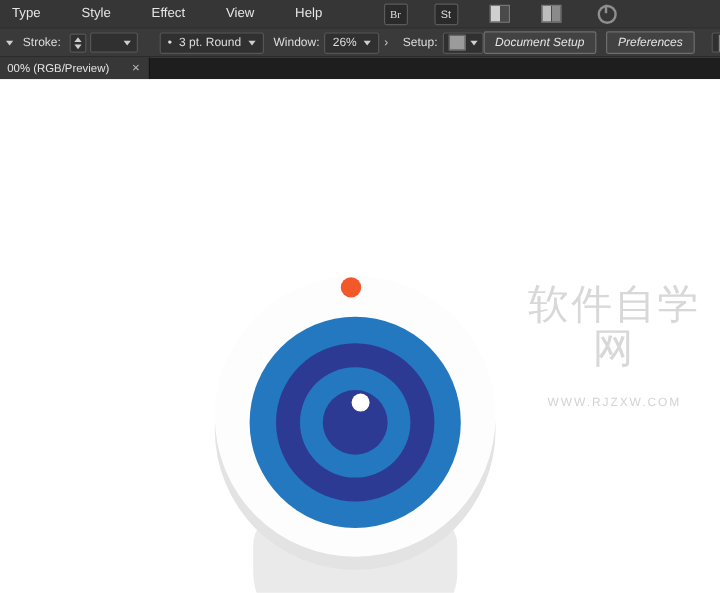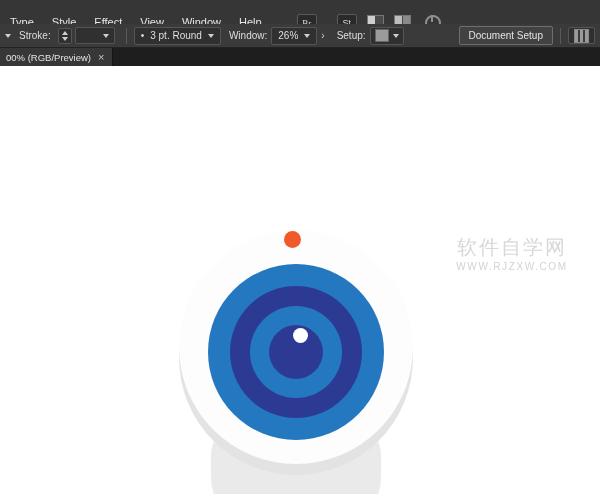--- a/index.html
+++ b/index.html
@@ -7,27 +7,27 @@
     width:600px;height:494px;position:relative;overflow:hidden;
     background:#ffffff;
     font-family:"Liberation Sans", sans-serif;
     -webkit-font-smoothing:antialiased;
   }
 
   
   .menubar{
     position:absolute;top:0;left:0;right:0;height:23px;
     background:#363636;border-bottom:1px solid #2b2b2b;
-    display:flex;align-items:center;padding:11px 8px;gap:0;
+    display:flex;align-items:center;padding:0 8px;gap:16px;
     color:#e6e6e6;font-size:11px;
   }
   .menu-item{padding:0 9px;cursor:default;line-height:23px;}
   .menu-item:first-child{padding-left:2px;}
   .mini-btn{
-    width:18px;height:16px;margin-left:20px;
+    width:18px;height:16px;margin-left:6px;
     background:#2a2a2a;border:1px solid #5a5a5a;border-radius:2px;
     color:#dcdcdc;font-size:9px;display:flex;align-items:center;justify-content:center;
   }
   .mini-btn.first{margin-left:26px;font-family:Liberation Serif, serif;}
   .panel-ico{width:15px;height:13px;margin-left:10px;border:1px solid #777;background:linear-gradient(90deg,#cfcfcf 50%,#4a4a4a 50%);}
   .panel-ico.cols{background:linear-gradient(90deg,#bdbdbd 0 45%,#4a4a4a 45% 55%,#8a8a8a 55%);}
   .power-ico{width:12px;height:12px;border:2px solid #8f8f8f;border-radius:50%;margin-left:14px;position:relative;}
   .power-ico::after{content:"";position:absolute;left:4px;top:-2px;width:2px;height:7px;background:#8f8f8f;}
 
   
@@ -43,33 +43,33 @@
   .spin-up{width:0;height:0;border-left:3px solid transparent;border-right:3px solid transparent;border-bottom:4px solid #cfcfcf;}
   .spin-dn{width:0;height:0;border-left:3px solid transparent;border-right:3px solid transparent;border-top:4px solid #cfcfcf;}
   .drop-sm{display:flex;align-items:center;gap:4px;background:#303030;border:1px solid #555;border-radius:2px;height:15px;padding:0 5px;margin-right:4px;}
   .vdiv{width:1px;height:16px;background:#595959;margin:0 7px;}
   .drop-wide{display:flex;align-items:center;gap:6px;background:#303030;border:1px solid #555;border-radius:2px;height:16px;padding:0 6px;}
   .flyout-arrow{color:#cfcfcf;font-size:10px;margin:0 4px;}
   .swatch-drop{display:flex;align-items:center;gap:4px;background:#303030;border:1px solid #555;border-radius:2px;height:16px;padding:0 4px;}
   .swatch{width:12px;height:11px;background:#9b9b9b;border:1px solid #666;}
   .bar-btn{
     background:#424242;border:1px solid #6e6e6e;border-radius:2px;height:17px;
-    display:flex;align-items:center;padding:0 9px;color:#e3e3e3;font-size:10px;margin-left:8px;
+    display:flex;align-items:center;padding:0 9px;color:#e3e3e3;font-size:10px;margin-left:8px;font-style:italic;
   }
   .grid-ico{width:13px;height:12px;border:1px solid #888;background:repeating-linear-gradient(90deg,#9a9a9a 0 3px,#3a3a3a 3px 5px);}
   .push-right{margin-left:auto;}
 
   
   .tabbar{
     position:absolute;top:48px;left:0;right:0;height:18px;
     background:#1e1e1e;display:flex;align-items:stretch;
   }
   .doc-tab{
     background:#373737;color:#e4e4e4;font-size:9.5px;
-    display:flex;align-items:center;gap:7px;padding:0 8px 0 6px;
+    display:flex;align-items:center;gap:19px;padding:0 8px 0 6px;
     border-right:1px solid #141414;max-width:140px;
   }
   .tab-close{color:#c2c2c2;font-size:11px;line-height:1;}
 
   
   .canvas{position:absolute;top:66px;left:0;right:0;bottom:0;background:#ffffff;}
 
   .webcam{position:absolute;left:179px;top:164px;width:234px;height:295px;}
   .webcam-base{
     position:absolute;left:32px;top:198px;width:170px;height:96px;
@@ -85,32 +85,31 @@
   .ring-blue{width:92px;height:92px;border-radius:50%;background:#2478c0;display:flex;align-items:center;justify-content:center;}
   .core-indigo{width:54px;height:54px;border-radius:50%;background:#2d3a94;position:relative;}
   .lens-highlight{position:absolute;left:24px;top:3px;width:15px;height:15px;border-radius:50%;background:#ffffff;}
   .power-dot{position:absolute;left:105px;top:1px;width:17px;height:17px;border-radius:50%;background:#f1592a;}
 
   
   .watermark{
     position:absolute;left:436px;top:170px;width:152px;text-align:center;
     color:#d8d8d8;user-select:none;
   }
-  .wm-line1{font-size:20px;letter-spacing:2px;line-height:1.1;}
-  .wm-line2{font-size:10px;letter-spacing:1.6px;margin-top:3px;color:#d3d3d3;}
+  .wm-line1{font-size:34px;letter-spacing:2px;line-height:1.1;}
+  .wm-line2{font-size:10px;letter-spacing:1.6px;margin-top:19px;color:#d3d3d3;}
 </style>
 </head>
 <body>
 
 <div class="menubar">
   <span class="menu-item">Type</span>
   <span class="menu-item">Style</span>
   <span class="menu-item">Effect</span>
   <span class="menu-item">View</span>
-  <span class="menu-item">Window</span>
   <span class="menu-item">Help</span>
   <span class="mini-btn first">Br</span>
   <span class="mini-btn">St</span>
   <span class="panel-ico"></span>
   <span class="panel-ico cols"></span>
   <span class="power-ico"></span>
 </div>
 
 <div class="controlbar">
   <span class="chev"></span>
@@ -134,20 +133,21 @@
     <span>26%</span>
     <span class="chev"></span>
   </span>
   <span class="flyout-arrow">›</span>
   <span class="ctl-label">Setup:</span>
   <span class="swatch-drop">
     <span class="swatch"></span>
     <span class="chev"></span>
   </span>
   <span class="bar-btn push-right">Document Setup</span>
+  <span class="bar-btn">Preferences</span>
   <span class="vdiv"></span>
   <span class="drop-sm" style="margin-right:0;">
     <span class="grid-ico"></span>
 
   </span>
 </div>
 
 <div class="tabbar">
   <div class="doc-tab">
     <span>00% (RGB/Preview)</span>

